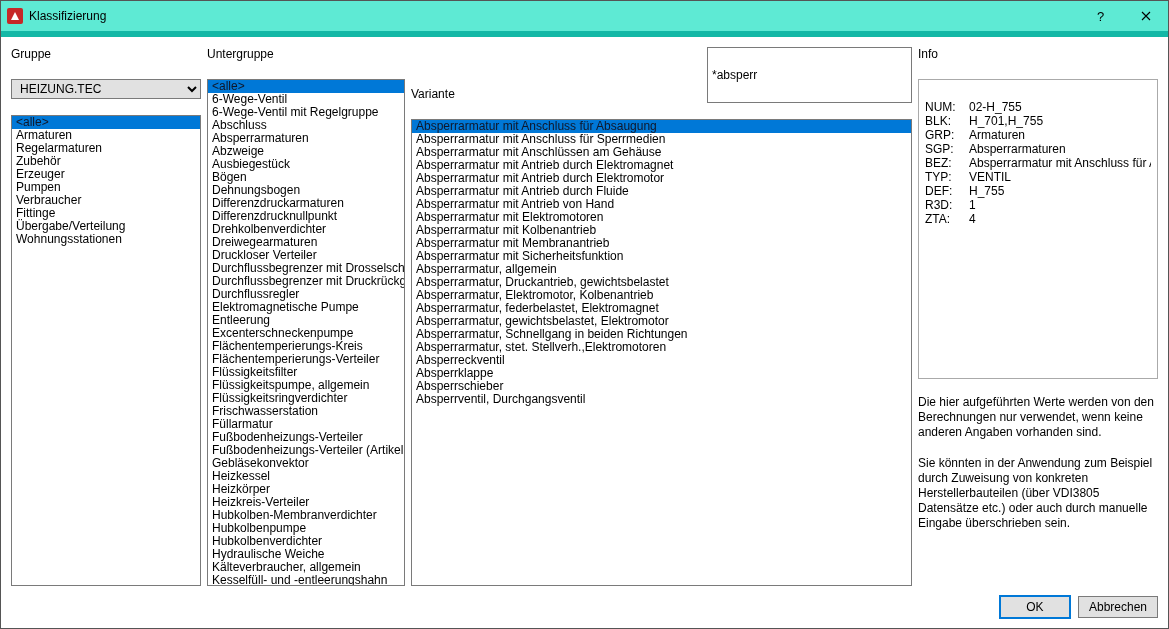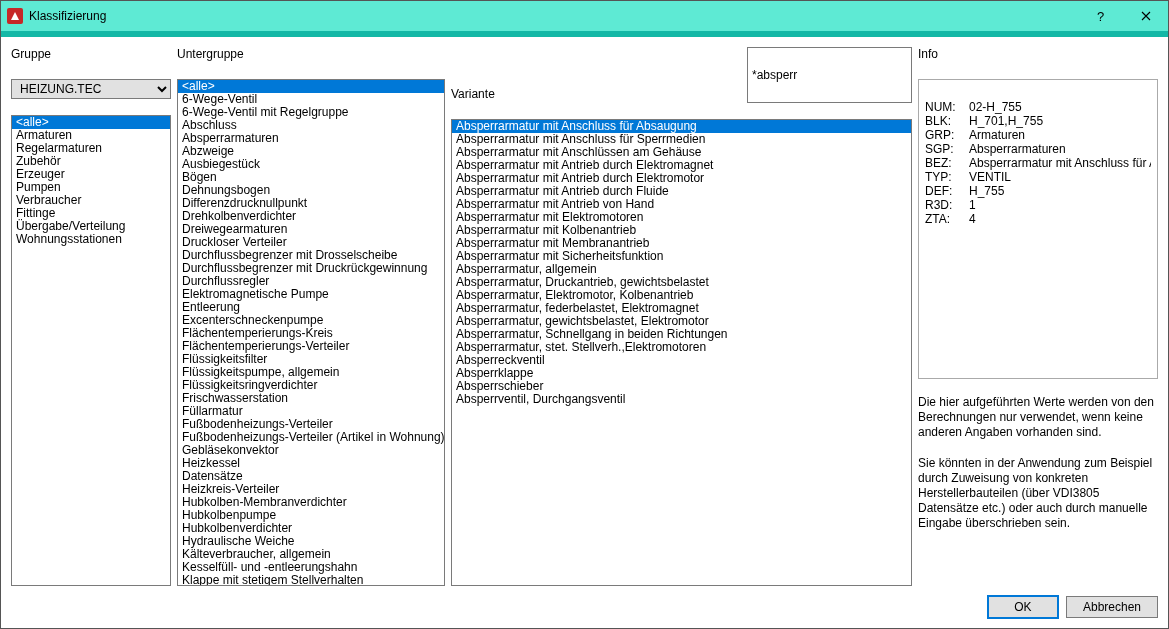--- a/index.html
+++ b/index.html
@@ -8,38 +8,38 @@
   .titlebar .icon{width:16px;height:16px;margin:0 6px;background:#C62828;border-radius:2px;display:flex;align-items:center;justify-content:center}
   .titlebar .icon svg{width:10px;height:10px}
   .titlebar .title{flex:0 0 auto}
   .titlebar .spacer{flex:1}
   .winbtn{width:45px;height:30px;display:flex;align-items:center;justify-content:center;font-size:13px;color:#000}
   .content{flex:1;display:flex;padding:10px 10px 0 10px;gap:6px;box-sizing:border-box;overflow:hidden}
   .col{display:flex;flex-direction:column;gap:16px}
   .col-label{margin-bottom:2px}
   .listbox{border:1px solid #7a7a7a;background:#fff;overflow-y:scroll;overflow-x:hidden;font-size:12px;line-height:13px}
   .listbox .item{padding:0 4px;white-space:nowrap;cursor:default}
-  .listbox .item.selected{background:#0078d7;color:#ffffff}
+  .listbox .item.selected{background:#0078d7;color:#0f172a}
   select.combo{width:100%;height:22px;border:1px solid #7a7a7a;background:#e1e1e1;font-family:inherit;font-size:12px;padding-left:4px}
   .col-gruppe{width:190px}
   .col-gruppe .listbox{height:520px}
-  .col-unter{width:268px}
+  .col-unter{width:198px}
   .col-unter .listbox{height:546px}
   .col-var{flex:1}
   .col-var .listbox{height:546px}
   .varhead{display:flex;gap:6px;align-items:end}
   .varhead .lbl{flex:0 0 auto;width:290px}
   .varhead input{flex:1;border:1px solid #7a7a7a;height:20px;padding:17px 4px;font-family:inherit;font-size:12px}
   .col-info{width:240px;display:flex;flex-direction:column}
   .infobox{border:1px solid #aaa;padding:20px 6px;height:300px;box-sizing:border-box;font-size:12px;line-height:14px;overflow:hidden}
   .infobox .row{display:flex}
   .infobox .k{width:44px;flex:0 0 44px}
   .desc{font-size:12px;line-height:15px}
   .footer{height:42px;display:flex;align-items:center;justify-content:flex-end;gap:8px;padding:0 10px}
-  .btn{min-width:70px;height:22px;border:1px solid #7a7a7a;background:#e1e1e1;font-family:inherit;font-size:12px;padding:0 16px;cursor:default}
+  .btn{min-width:70px;height:22px;border:1px solid #7a7a7a;background:#e1e1e1;font-family:inherit;font-size:12px;padding:0 10px;cursor:default}
   .btn.primary{border:1px solid #0078d7;outline:1px solid #0078d7}
   
   .listbox::-webkit-scrollbar{width:16px}
   .listbox::-webkit-scrollbar-track{background:#f0f0f0}
   .listbox::-webkit-scrollbar-thumb{background:#c2c2c2;border:1px solid #a0a0a0}
   .listbox::-webkit-scrollbar-button{height:16px;background:#f0f0f0;border:1px solid #a0a0a0}
 </style>
 </head>
 <body>
 
@@ -86,20 +86,21 @@
       <div class="listbox" id="list-unter">
           <div class="item selected">&lt;alle&gt;</div>
           <div class="item">6-Wege-Ventil</div>
           <div class="item">6-Wege-Ventil mit Regelgruppe</div>
           <div class="item">Abschluss</div>
           <div class="item">Absperrarmaturen</div>
           <div class="item">Abzweige</div>
           <div class="item">Ausbiegestück</div>
           <div class="item">Bögen</div>
           <div class="item">Dehnungsbogen</div>
+          <div class="item">Differenzdruckarmaturen</div>
           <div class="item">Differenzdrucknullpunkt</div>
           <div class="item">Drehkolbenverdichter</div>
           <div class="item">Dreiwegearmaturen</div>
           <div class="item">Druckloser Verteiler</div>
           <div class="item">Durchflussbegrenzer mit Drosselscheibe</div>
           <div class="item">Durchflussbegrenzer mit Druckrückgewinnung</div>
           <div class="item">Durchflussregler</div>
           <div class="item">Elektromagnetische Pumpe</div>
           <div class="item">Entleerung</div>
           <div class="item">Excenterschneckenpumpe</div>
@@ -107,21 +108,21 @@
           <div class="item">Flächentemperierungs-Verteiler</div>
           <div class="item">Flüssigkeitsfilter</div>
           <div class="item">Flüssigkeitspumpe, allgemein</div>
           <div class="item">Flüssigkeitsringverdichter</div>
           <div class="item">Frischwasserstation</div>
           <div class="item">Füllarmatur</div>
           <div class="item">Fußbodenheizungs-Verteiler</div>
           <div class="item">Fußbodenheizungs-Verteiler (Artikel in Wohnung)</div>
           <div class="item">Gebläsekonvektor</div>
           <div class="item">Heizkessel</div>
-          <div class="item">Datensätze</div>
+          <div class="item">Heizkörper</div>
           <div class="item">Heizkreis-Verteiler</div>
           <div class="item">Hubkolben-Membranverdichter</div>
           <div class="item">Hubkolbenpumpe</div>
           <div class="item">Hubkolbenverdichter</div>
           <div class="item">Hydraulische Weiche</div>
           <div class="item">Kälteverbraucher, allgemein</div>
           <div class="item">Kesselfüll- und -entleerungshahn</div>
           <div class="item">Klappe mit stetigem Stellverhalten</div>
         </div>
     </div>

